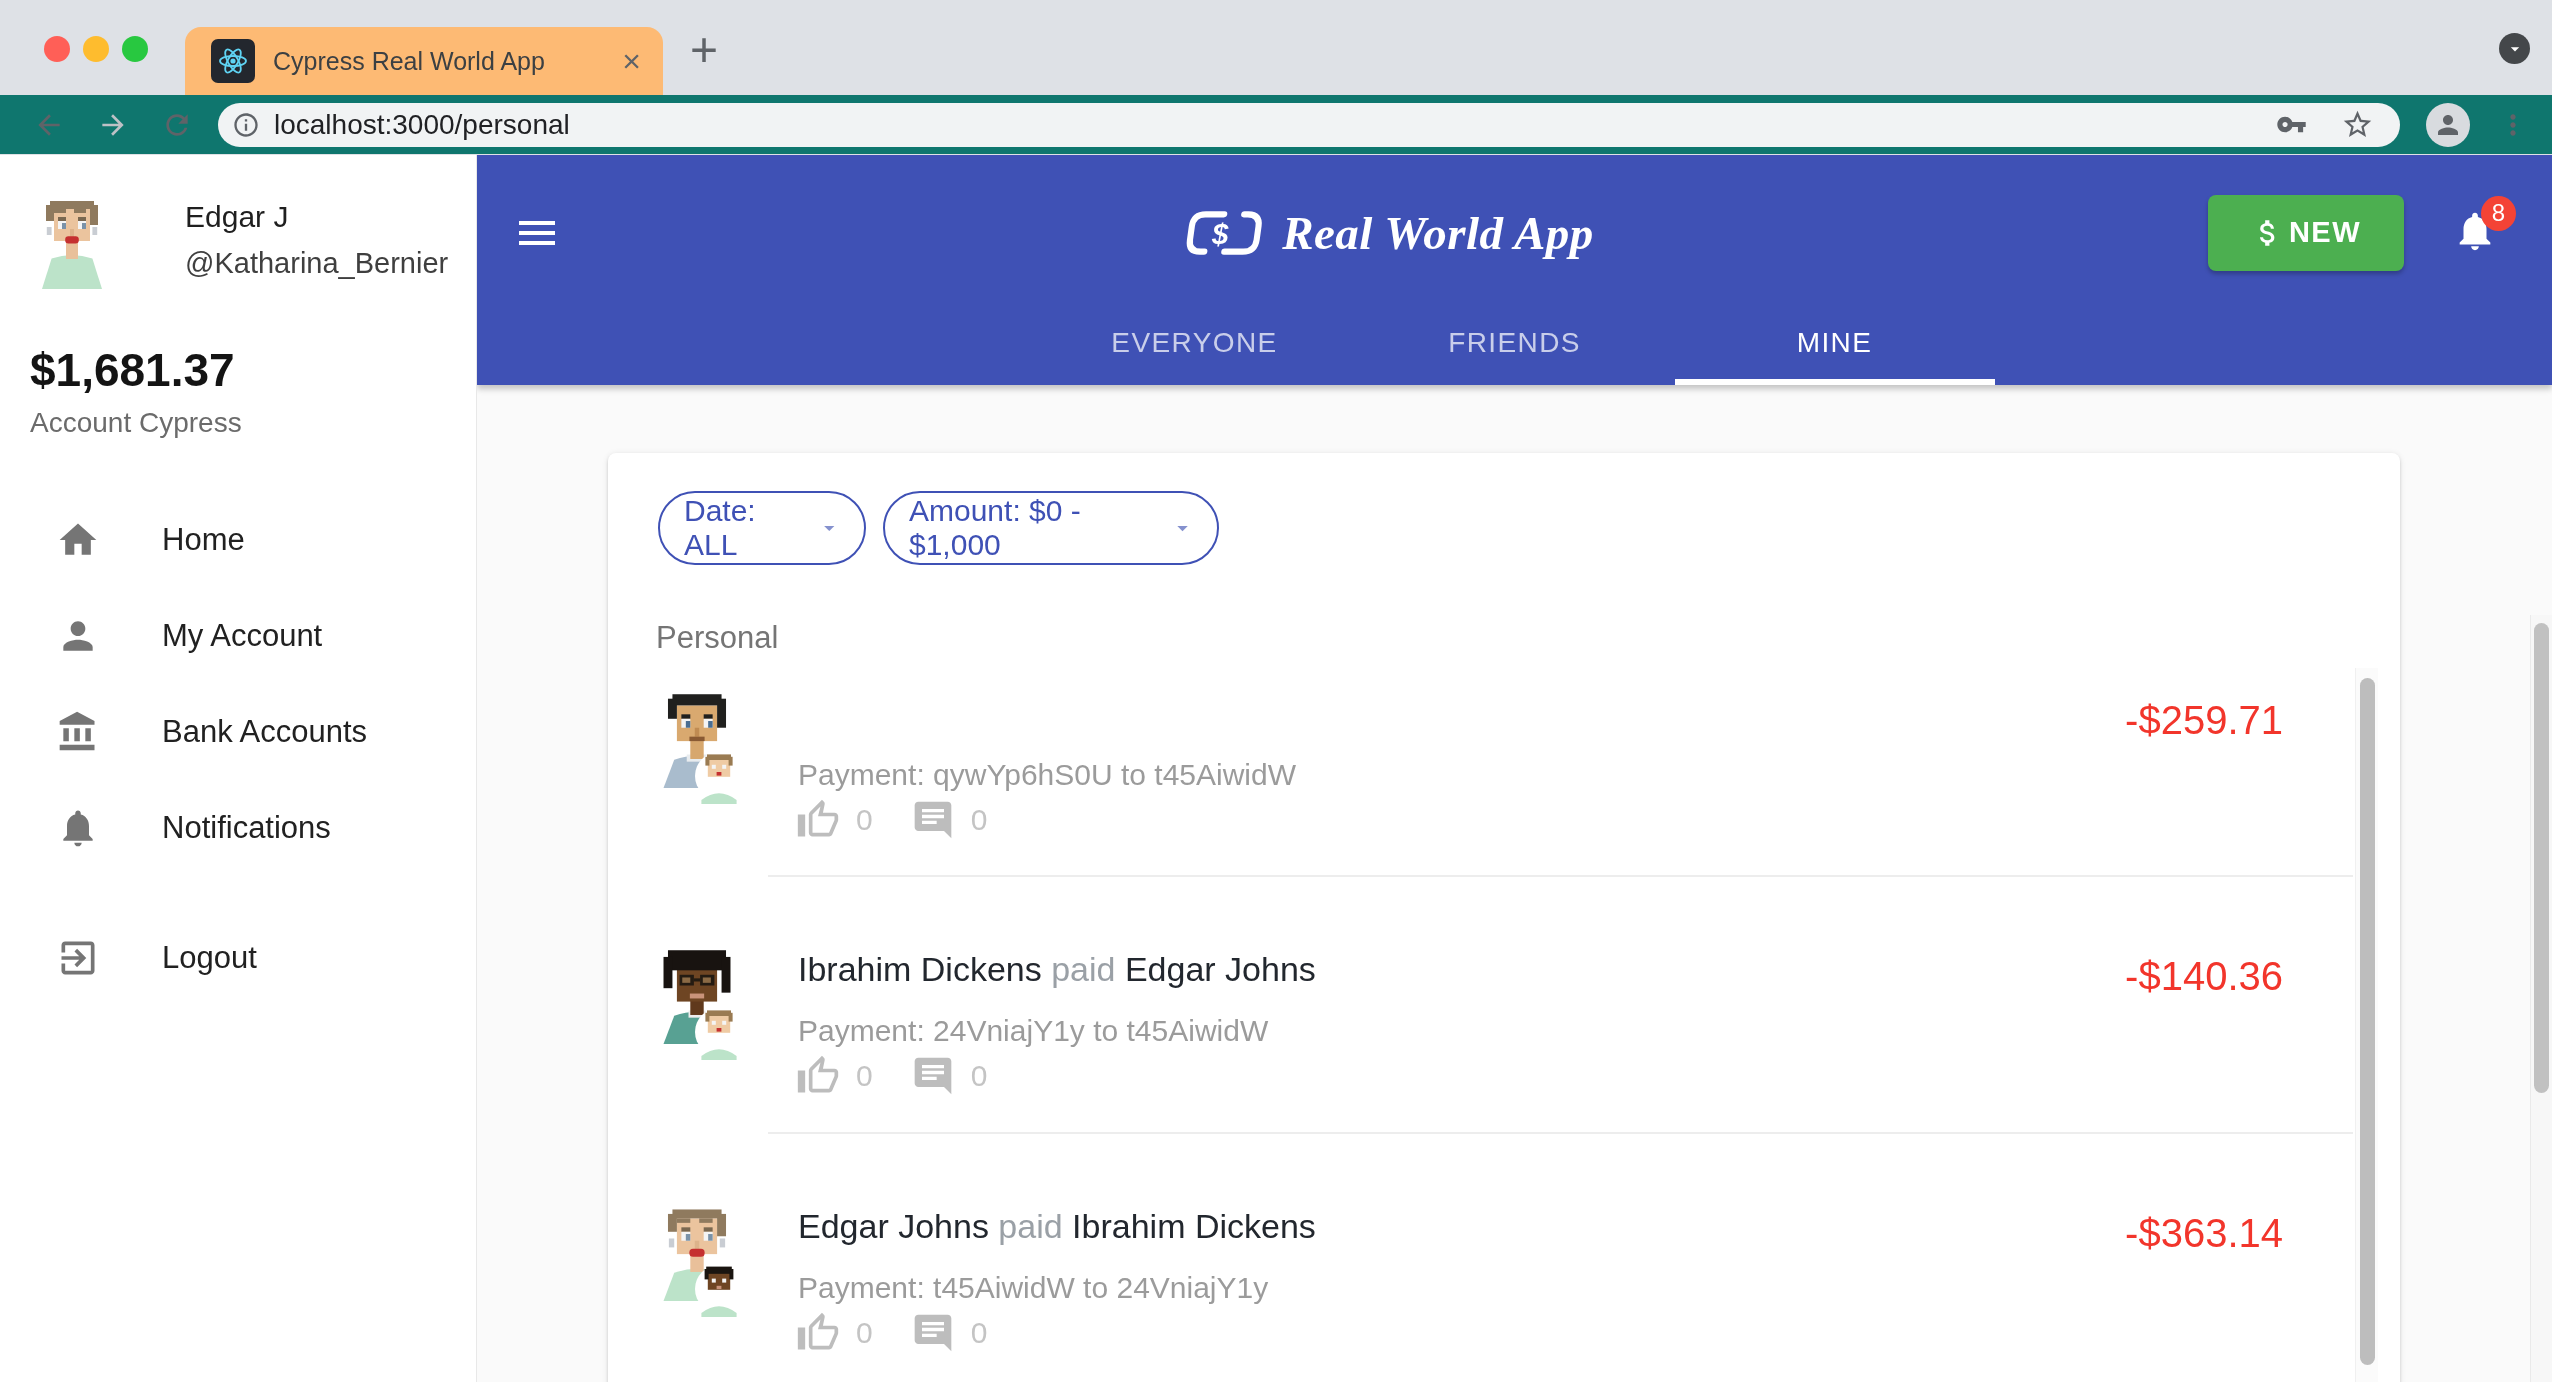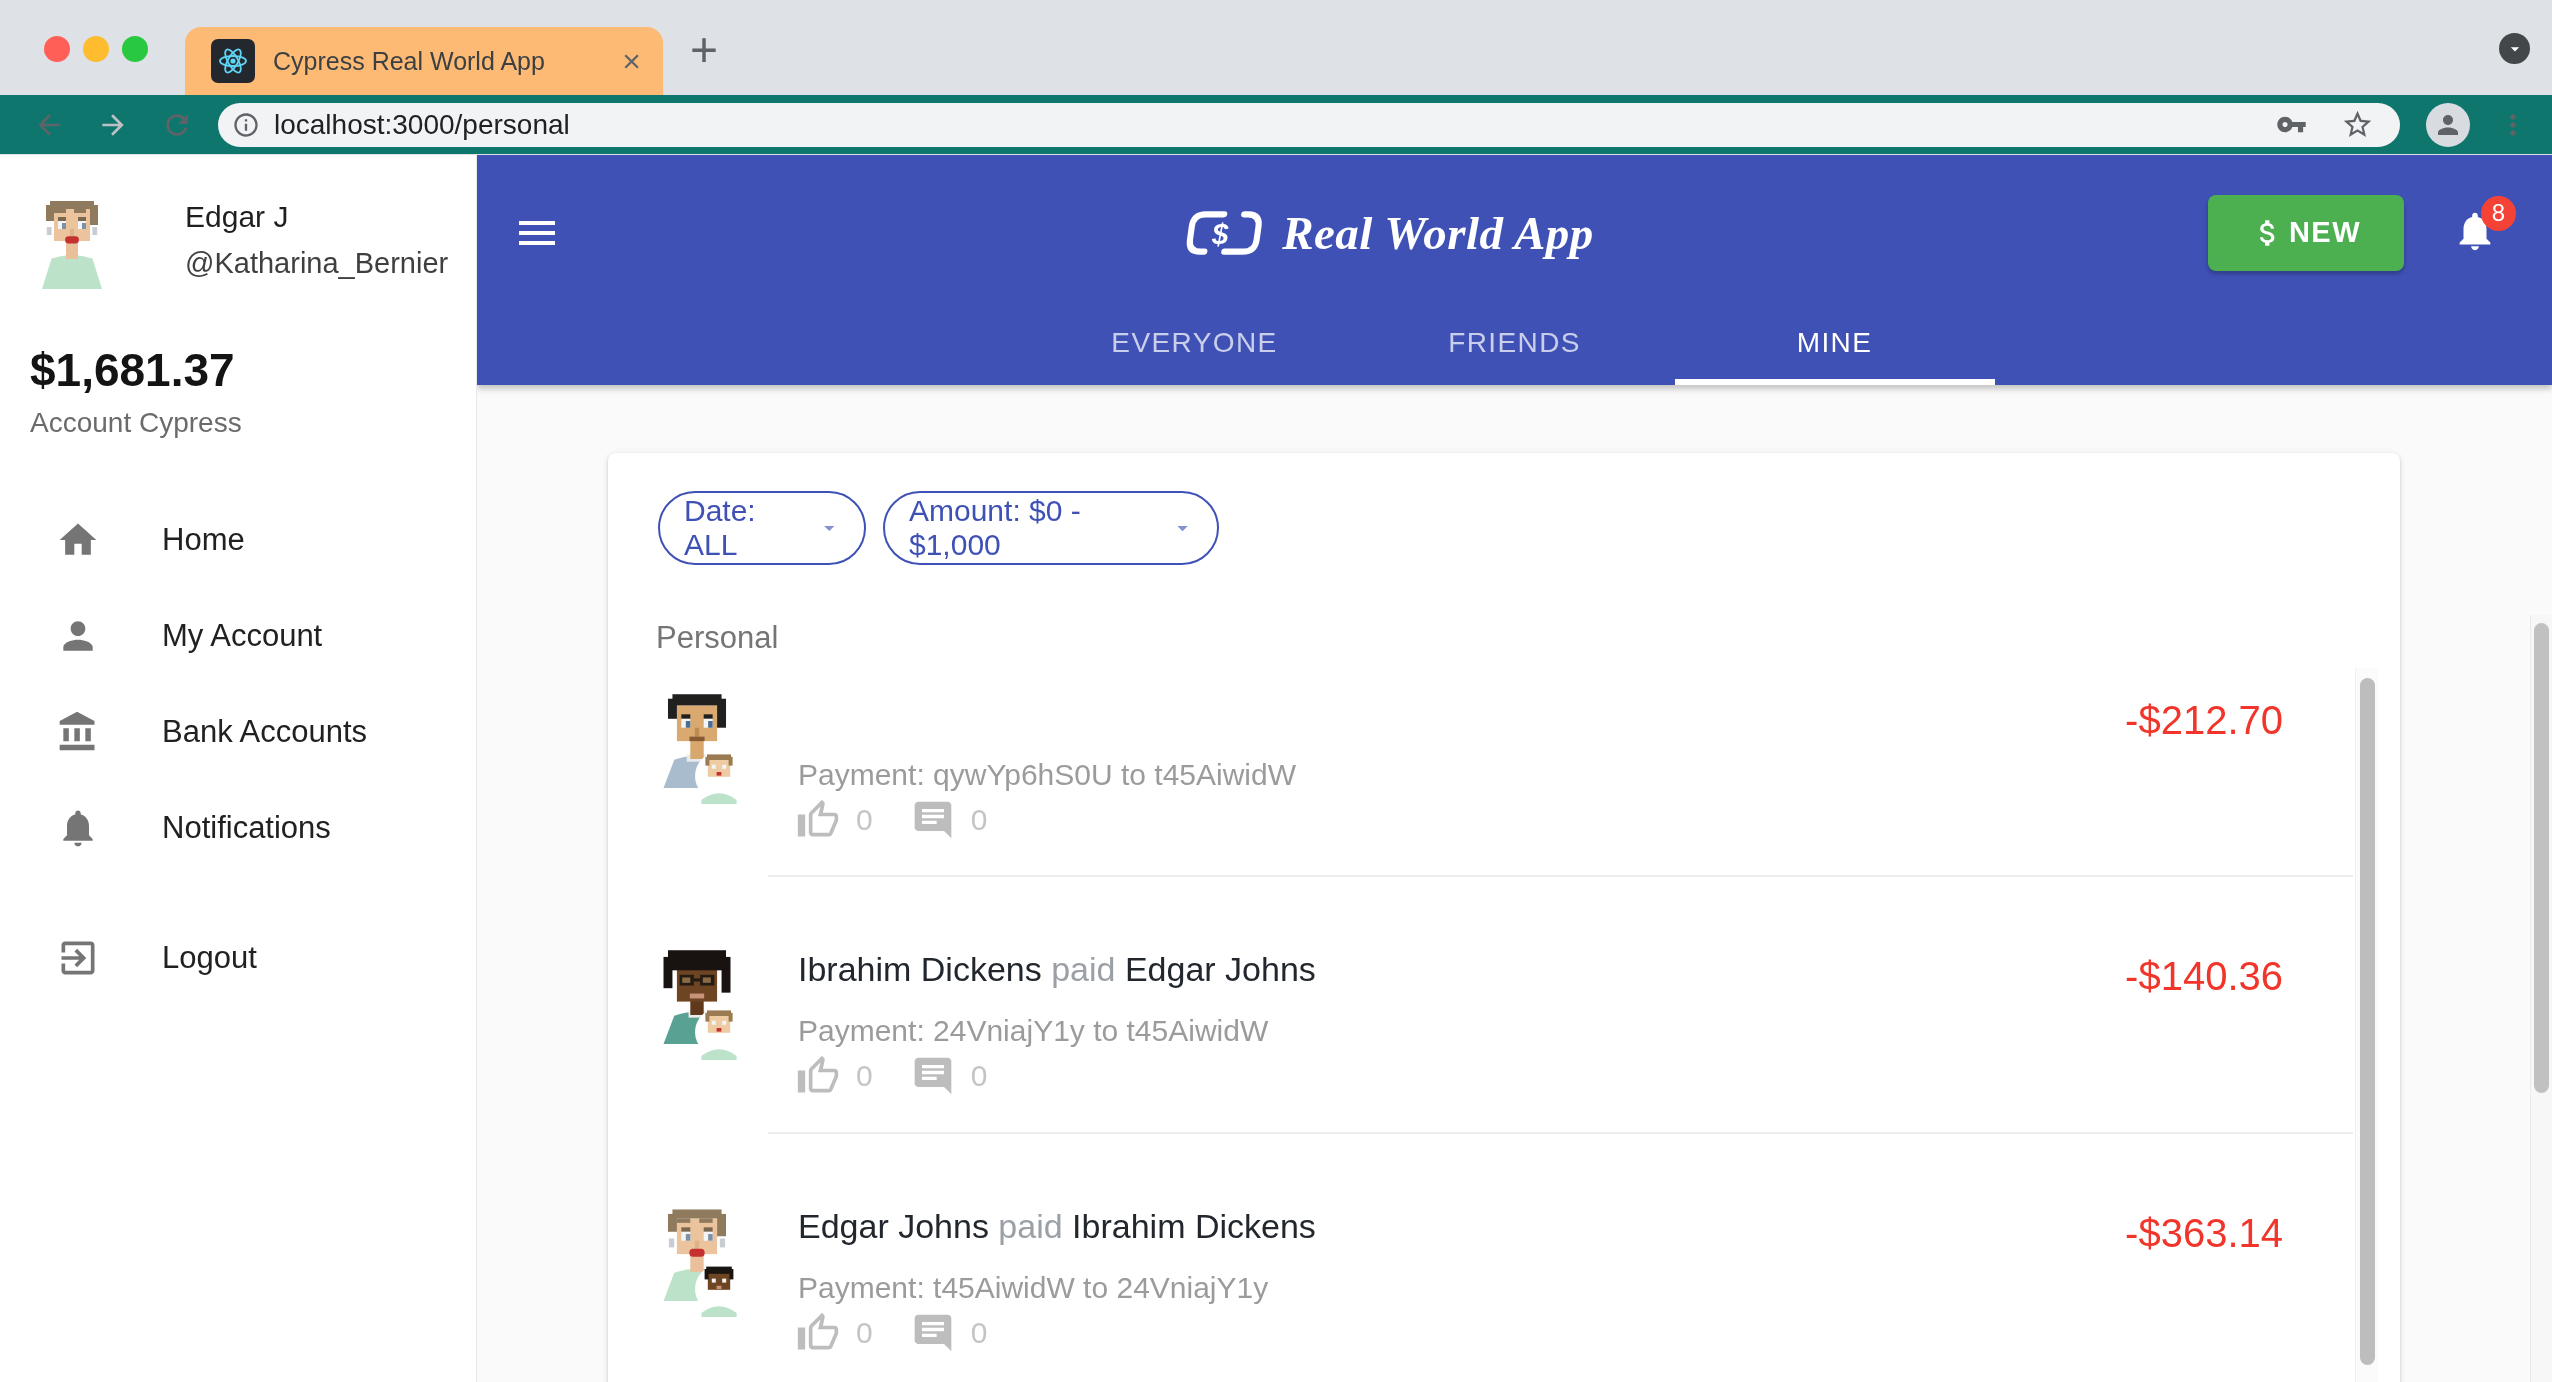--- a/index.html
+++ b/index.html
@@ -342,21 +342,21 @@
               <svg viewBox="0 0 24 24">
                   <path d="M9 21h9c.83 0 1.54-.5 1.84-1.22l3.02-7.05c.09-.23.14-.47.14-.73v-2c0-1.1-.9-2-2-2h-6.31l.95-4.57.03-.32c0-.41-.17-.79-.44-1.06L14.17 1 7.58 7.59C7.22 7.95 7 8.45 7 9v10c0 1.1.9 2 2 2zM9 9l4.34-4.34L12 10h9v2l-3 7H9V9zM1 9h4v12H1z"></path>
                 </svg>
               <span class="cnt">0</span>
               <svg class="cicon" viewBox="0 0 24 24">
                   <path d="M21.99 4c0-1.1-.89-2-1.99-2H4c-1.1 0-2 .9-2 2v12c0 1.1.9 2 2 2h14l4 4-.01-18z"></path>
                   <path fill="#fff" d="M6 6h12v1.8H6zm0 3.2h12V11H6zm0 3.2h8v1.8H6z"></path>
                 </svg>
               <span class="cnt">0</span>
             </div>
-            <div class="txamount">-$212.70</div>
+            <div class="txamount">-$259.71</div>
           </div>
           <div class="divider" style="top:422px"></div>
 
           <div class="txrow" style="top:495px">
             <div class="avatar-wrap">
               <svg class="main-av" width="76" height="96" viewBox="0 0 17 21.5">
                 <path d="M1 21.5 L3.4 15.2 Q8.5 13.4 13.6 15.2 L16 21.5 Z" fill="#58A193"></path>
                 <rect x="6.6" y="14" width="3.8" height="1.6" fill="#EDEDED"></rect>
                 <rect x="7" y="10.5" width="3" height="4.5" fill="#60391C"></rect>
                 <rect x="4" y="4" width="9" height="8" fill="#6E4523"></rect>

